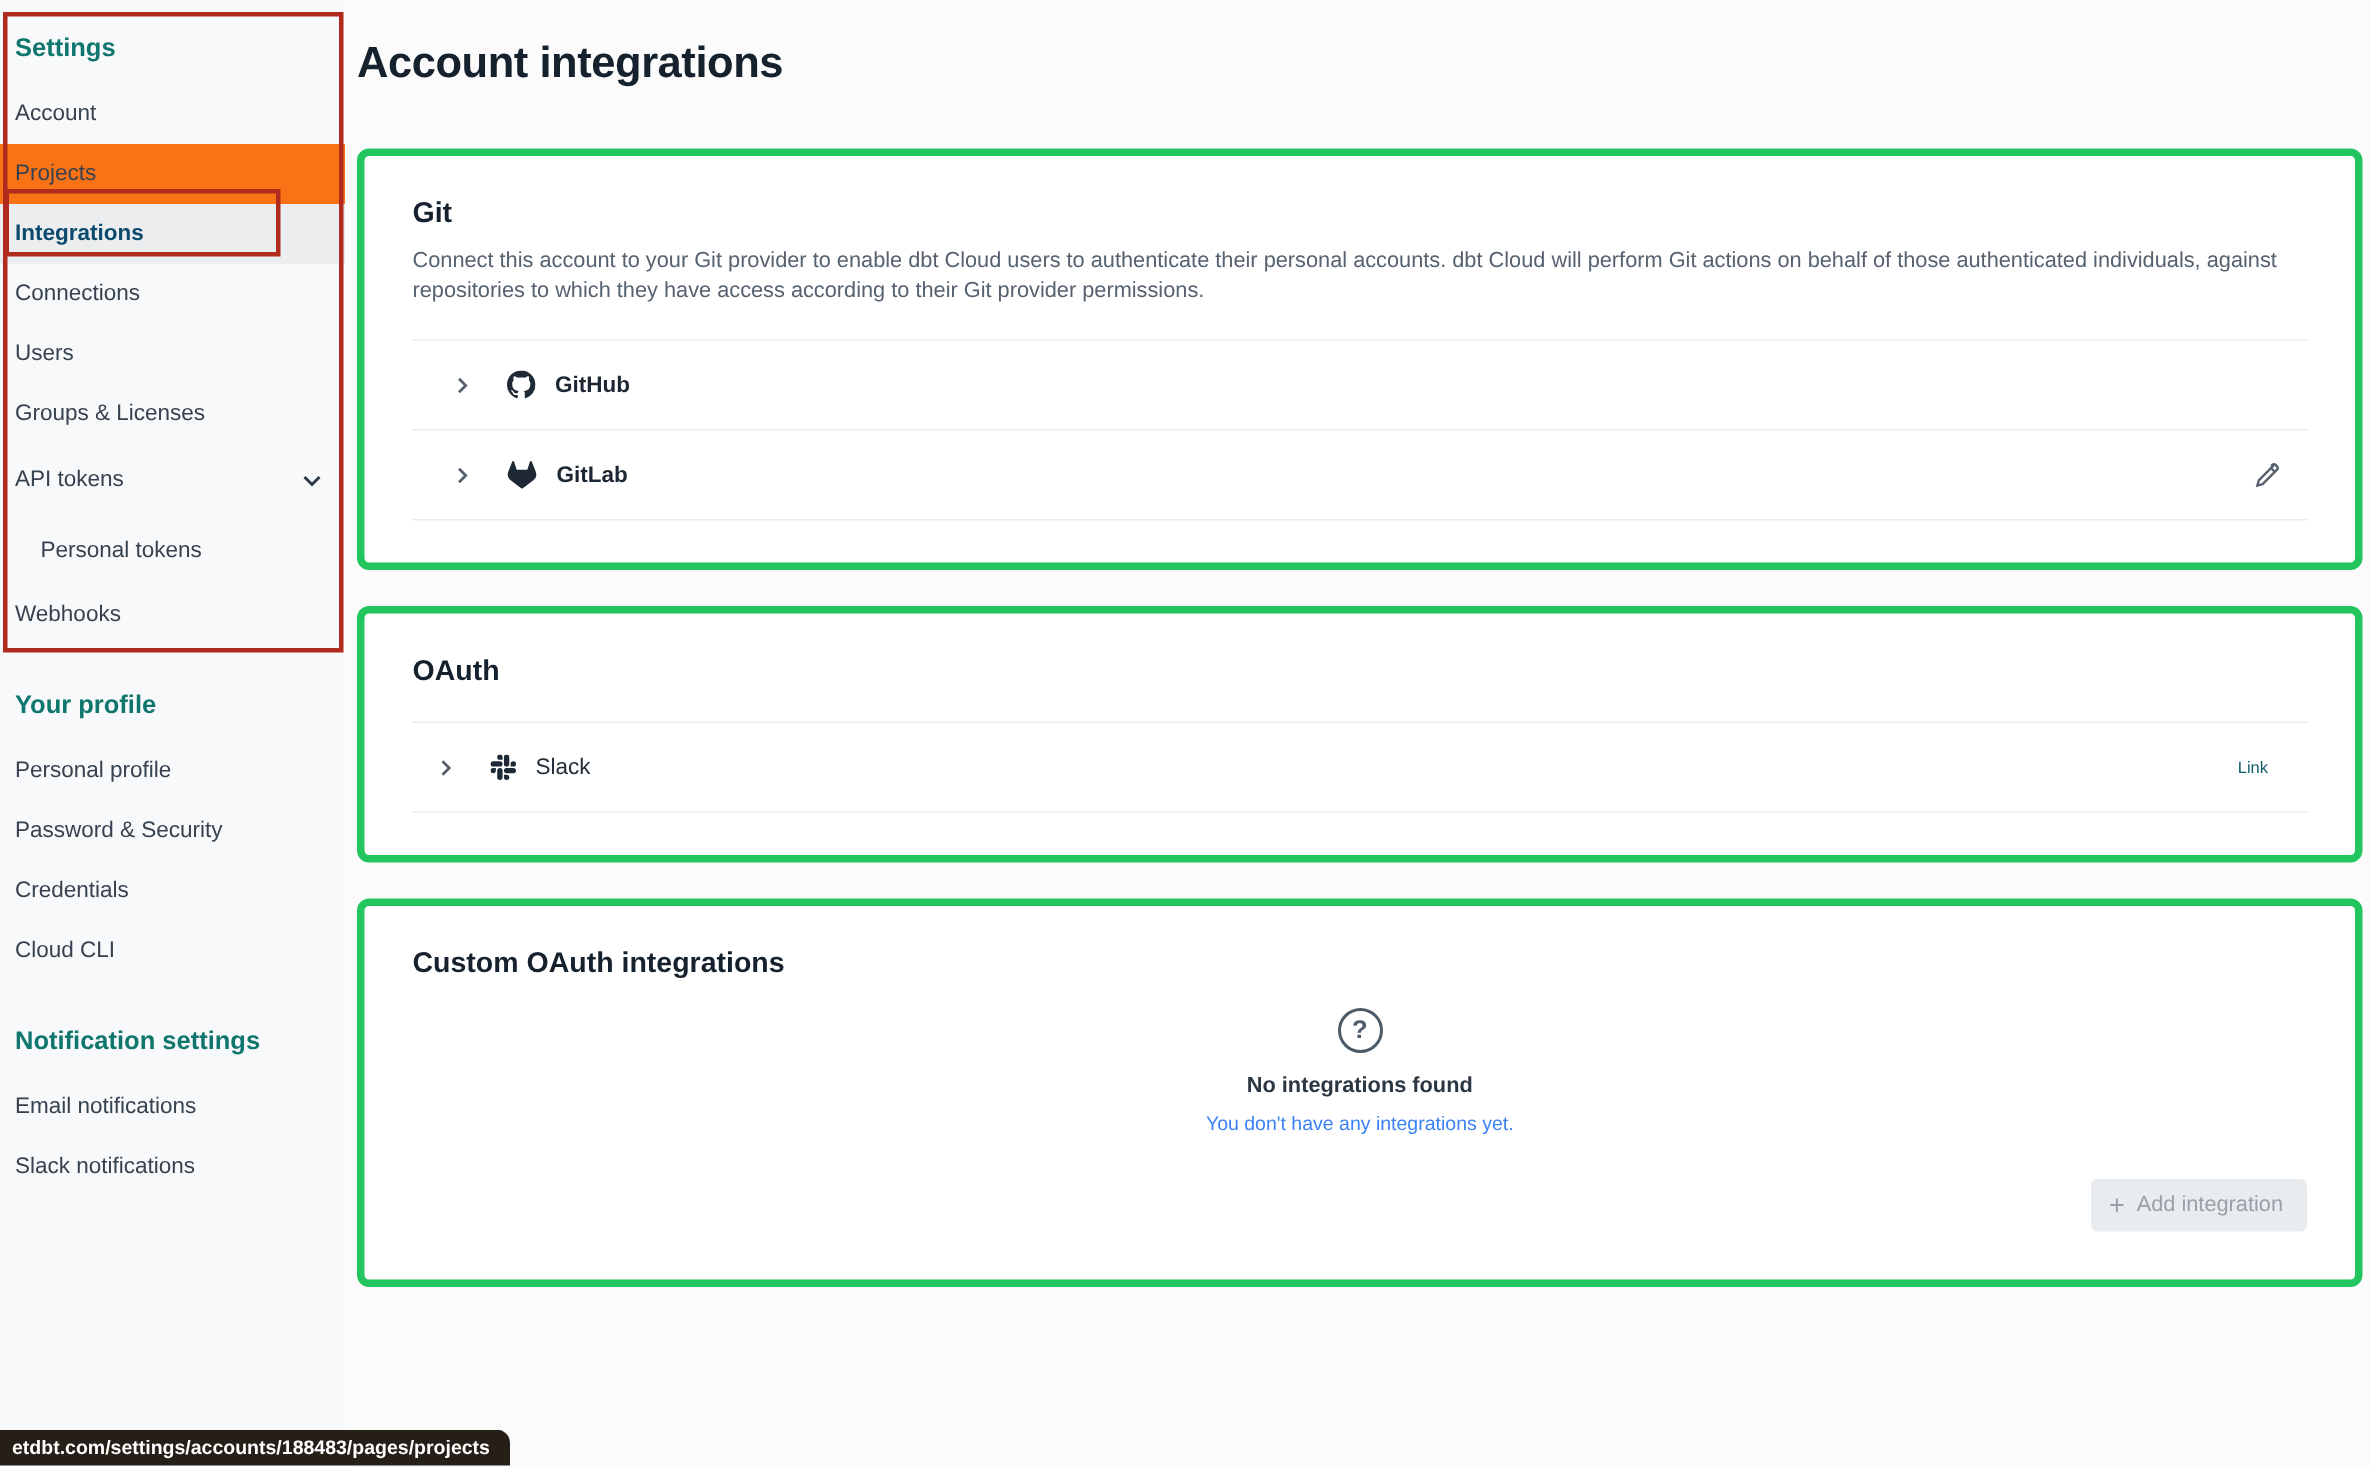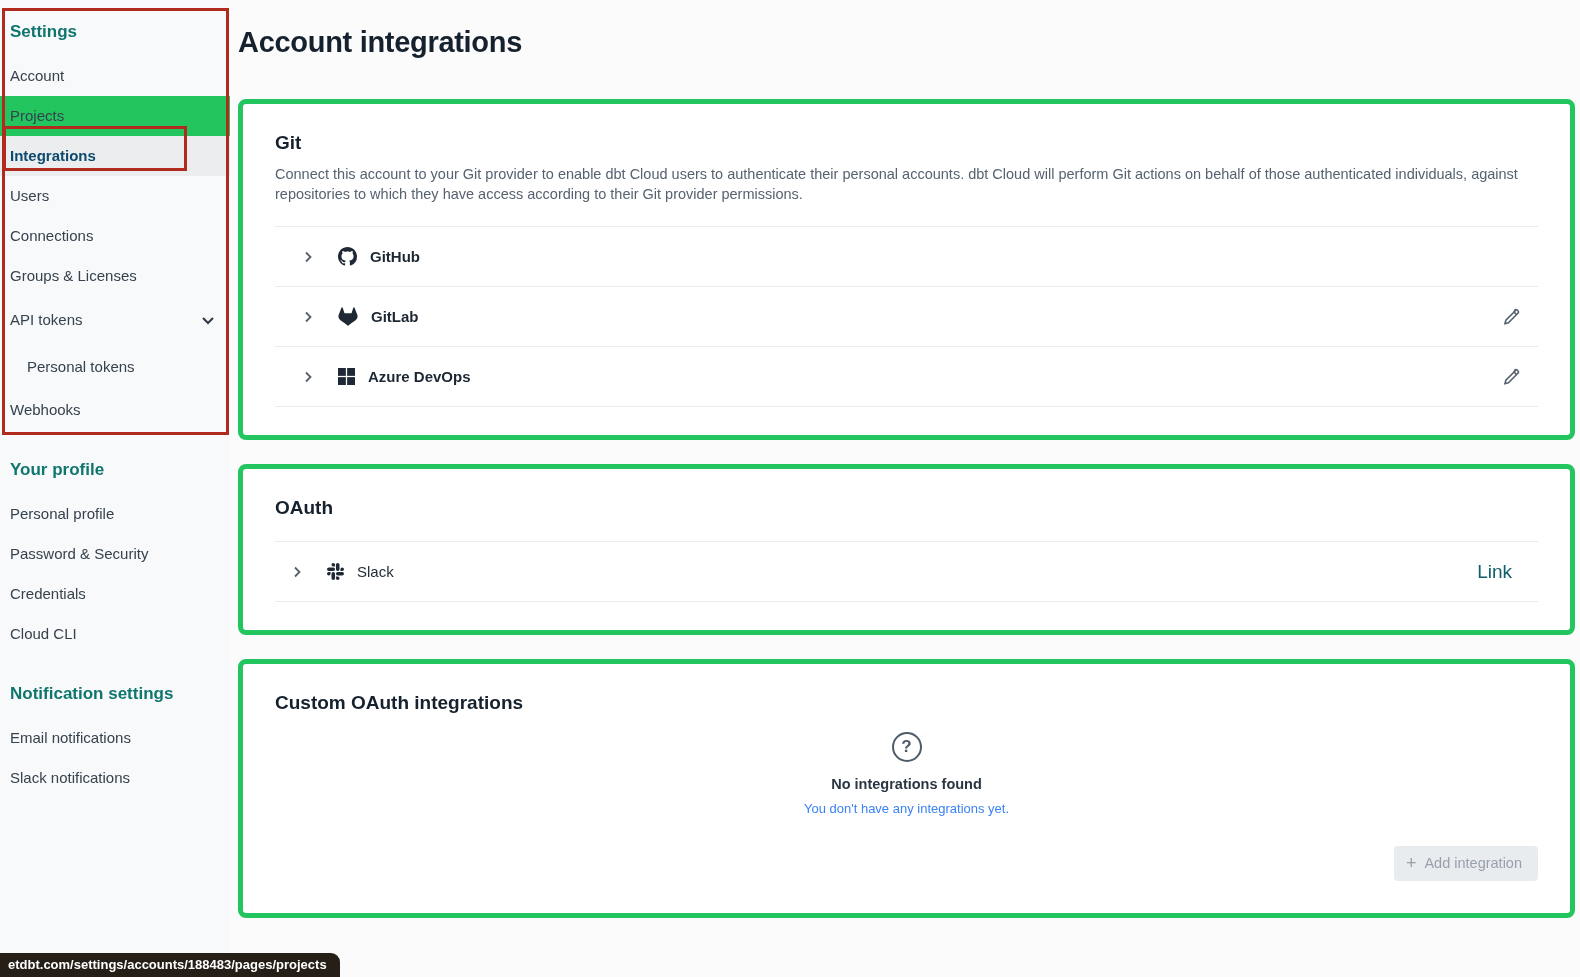--- a/index.html
+++ b/index.html
@@ -5,21 +5,21 @@
   * { box-sizing: border-box; }
   html,body { margin:0; padding:0; width:1580px; height:977px; overflow:hidden;
     font-family:"Liberation Sans", sans-serif; background:#fbfbfc; color:#1f2a37; }
 
   
   .sidebar { position:absolute; left:0; top:0; width:230px; height:977px;
     background:#f8f9fa; padding-top:14px; }
   .side-heading { font-size:17px; font-weight:700; color:#0f766e; padding:8px 10px 14px 10px; }
   .side-item { font-size:15px; color:#36424f; height:40px; line-height:40px;
     padding:0 14px 0 10px; cursor:pointer; display:flex; align-items:center; }
-  .side-item.hover-bg { background:#22c55e; }
+  .side-item.hover-bg { background:#f97316; }
   .side-item.active { background:#ebedef; color:#0c4a6e; font-weight:700; }
   .side-item.indent { padding-left:27px; }
   .side-item .spacer { flex:1; }
   .side-gap { height:22px; }
   .chev-down { width:16px; height:16px; stroke:#2c3947; stroke-width:2; fill:none; }
 
   
   .anno-outer { position:absolute; left:2px; top:8px; width:227px; height:427px;
     border:3px solid #b02a1e; pointer-events:none; z-index:5; }
   .anno-inner { position:absolute; left:3px; top:126px; width:184px; height:45px;
@@ -38,21 +38,21 @@
 
   .provider-row { display:flex; align-items:center; height:60px; border-bottom:1px solid #e9ebed; }
   .provider-row:last-child { border-bottom:1px solid #e9ebed; }
   .chev-right { width:16px; height:16px; stroke:#55606c; stroke-width:1.8; fill:none; margin-left:25px; flex:none; }
   .prov-icon { margin-left:22px; flex:none; display:flex; align-items:center; }
   .prov-icon svg { fill:#1e2935; }
   .prov-label { margin-left:13px; font-size:15px; font-weight:700; color:#1c2733; }
   .prov-label.normal { font-weight:400; color:#222e3a; }
   .edit-btn { margin-left:auto; margin-right:18px; width:18px; height:18px; cursor:pointer; }
   .edit-btn svg { stroke:#55606c; fill:none; stroke-width:1.4; }
-  .link-action { margin-left:auto; margin-right:26px; font-size:19px; color:#0e5f6b; cursor:pointer; }
+  .link-action { margin-left:auto; margin-right:26px; font-size:11px; color:#0e5f6b; cursor:pointer; }
   .oauth-row-offset .chev-right { margin-left:14px; }
 
   
   .empty-state { display:flex; flex-direction:column; align-items:center; margin-top:18px; }
   .q-circle { width:30px; height:30px; border:2.2px solid #4d5a68; border-radius:50%;
     display:flex; align-items:center; justify-content:center;
     font-size:17px; font-weight:700; color:#4d5a68; }
   .empty-title { font-size:14.5px; font-weight:700; color:#2a3642; margin-top:14px; }
   .empty-sub { font-size:13px; color:#3b82f6; margin-top:9px; }
   .btn-row { display:flex; justify-content:flex-end; margin-top:30px; }
@@ -67,22 +67,22 @@
     white-space:nowrap; z-index:10; }
 </style>
 </head>
 <body>
 
 <nav class="sidebar">
   <div class="side-heading">Settings</div>
   <div class="side-item">Account</div>
   <div class="side-item hover-bg">Projects</div>
   <div class="side-item active">Integrations</div>
+  <div class="side-item">Connections</div>
   <div class="side-item">Users</div>
-  <div class="side-item">Connections</div>
   <div class="side-item">Groups &amp; Licenses</div>
   <div class="side-item" style="height:47px">
     <span>API tokens</span>
     <span class="spacer"></span>
     <svg class="chev-down" viewBox="0 0 16 16">
         <polyline points="3,6 8,11 13,6"></polyline>
       </svg>
   </div>
   <div class="side-item indent" style="height:47px">Personal tokens</div>
   <div class="side-item">Webhooks</div>
@@ -135,40 +135,20 @@
         </span>
         <span class="prov-label">GitLab</span>
         <span class="edit-btn">
           <svg width="18" height="18" viewBox="0 0 16 16">
               <path d="M11.3 1.9a1.6 1.6 0 0 1 2.26 0l.54.54a1.6 1.6 0 0 1 0 2.26l-8.4 8.4-3.1.84.84-3.1 8.4-8.4z"></path>
               <line x1="10.2" y1="3.1" x2="12.9" y2="5.8"></line>
             </svg>
         </span>
       </div>
 
-      <div class="provider-row">
-        <svg class="chev-right" viewBox="0 0 16 16">
-            <polyline points="6,3.5 10.5,8 6,12.5"></polyline>
-          </svg>
-        <span class="prov-icon">
-          <svg width="17" height="17" viewBox="0 0 16 16">
-              <rect x="0" y="0" width="7.4" height="7.4"></rect>
-              <rect x="8.6" y="0" width="7.4" height="7.4"></rect>
-              <rect x="0" y="8.6" width="7.4" height="7.4"></rect>
-              <rect x="8.6" y="8.6" width="7.4" height="7.4"></rect>
-            </svg>
-        </span>
-        <span class="prov-label">Azure DevOps</span>
-        <span class="edit-btn">
-          <svg width="18" height="18" viewBox="0 0 16 16">
-              <path d="M11.3 1.9a1.6 1.6 0 0 1 2.26 0l.54.54a1.6 1.6 0 0 1 0 2.26l-8.4 8.4-3.1.84.84-3.1 8.4-8.4z"></path>
-              <line x1="10.2" y1="3.1" x2="12.9" y2="5.8"></line>
-            </svg>
-        </span>
-      </div>
     </div>
   </section>
 
   <section class="card">
     <div class="card-pad">
       <h2 class="card-title">OAuth</h2>
       <div class="divider"></div>
 
       <div class="provider-row oauth-row-offset">
         <svg class="chev-right" viewBox="0 0 16 16">

